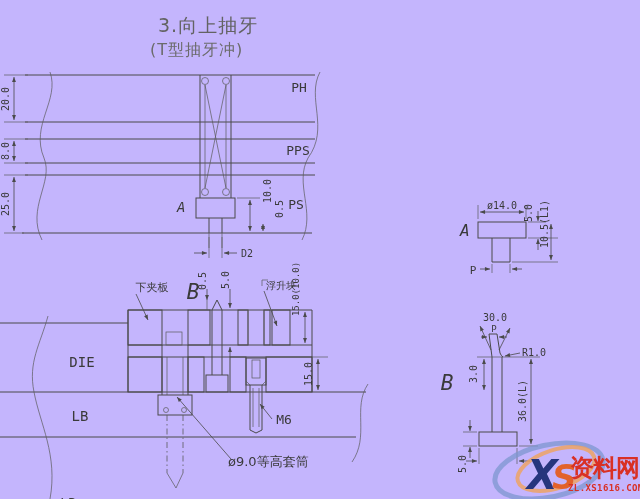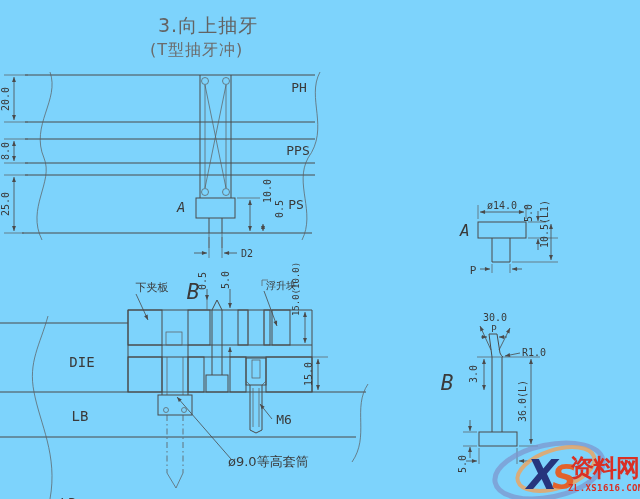--- a/index.html
+++ b/index.html
@@ -1,16 +1,16 @@
 <!DOCTYPE html>
 <html><head>
 <meta charset="utf-8">
 <style>
   html,body{margin:0;padding:0;background:#e9e9e9;}
-  .stage{width:640px;height:499px;background:#7dd3fc;position:relative;overflow:hidden;
+  .stage{width:640px;height:499px;background:#c4b5fd;position:relative;overflow:hidden;
          font-family:"DejaVu Sans","Liberation Sans",sans-serif;}
   svg{display:block;}
   .ln{stroke:#4a4a4a;stroke-width:1;fill:none;}
   .thin{stroke:#5a5a5a;stroke-width:.7;fill:none;}
   .dim{stroke:#4a4a4a;stroke-width:.8;fill:none;}
   .cl{stroke:#5a5a5a;stroke-width:.8;fill:none;stroke-dasharray:6 3 1.5 3;}
   text{fill:#3a3a3a;font-family:"DejaVu Sans Mono","DejaVu Sans",monospace;}
   .t10{font-size:10px;} .t9{font-size:9px;} .t11{font-size:11px;}
   .t13{font-size:13px;} .t14{font-size:14px;}
   .big{font-size:21px;} .ital{font-style:italic;}

